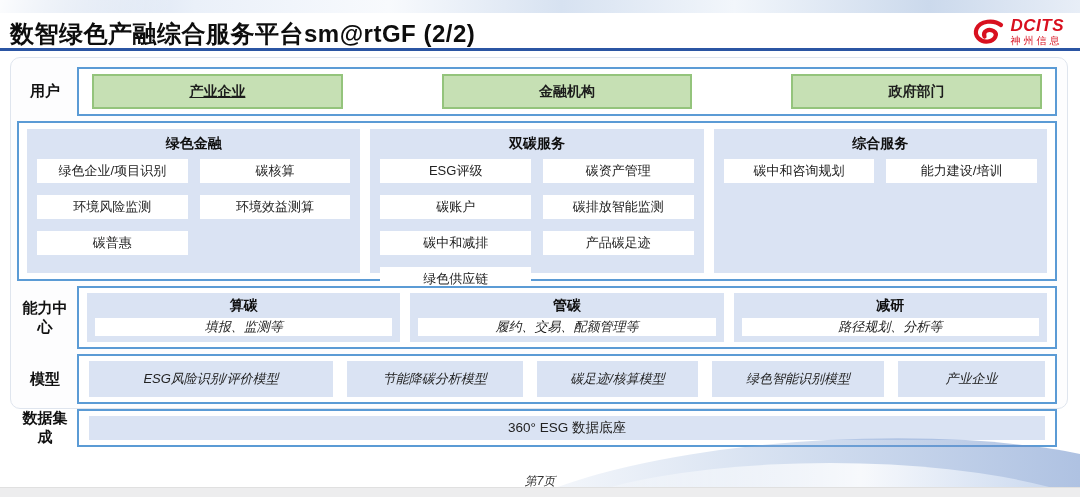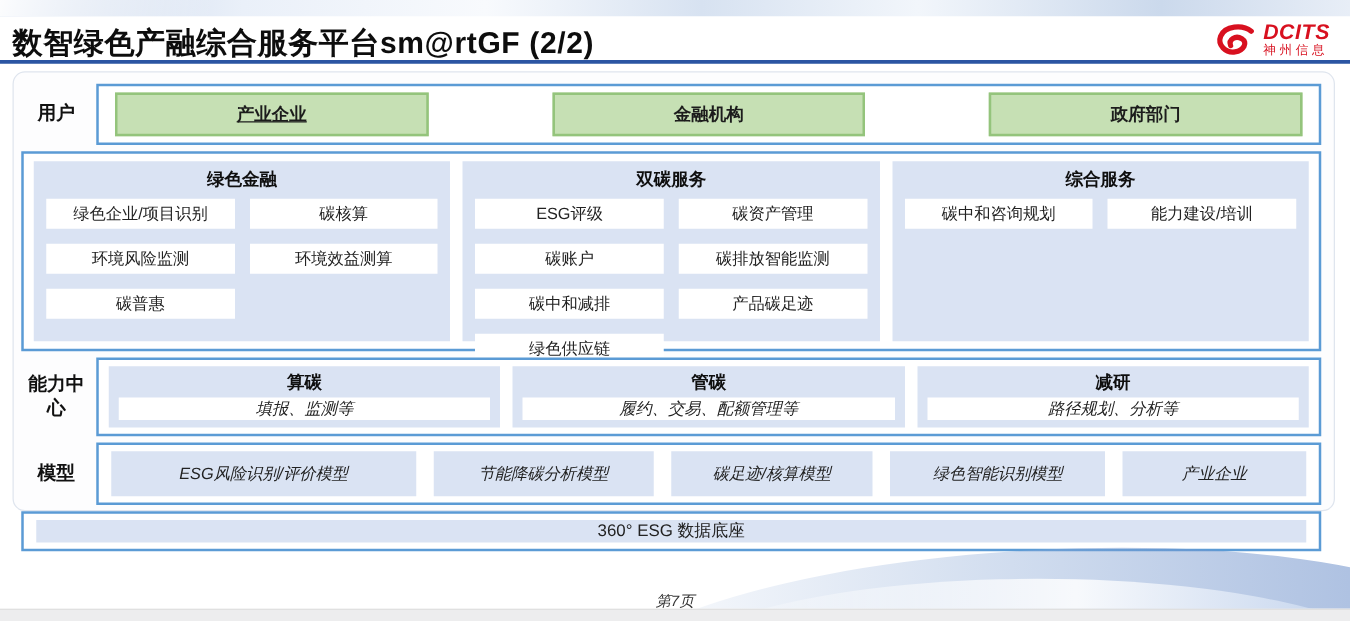--- a/index.html
+++ b/index.html
@@ -179,20 +179,21 @@
       <div class="section models-section" id="model-boxes">
           <div class="model-box">ESG风险识别/评价模型</div>
           <div class="model-box">节能降碳分析模型</div>
           <div class="model-box">碳足迹/核算模型</div>
           <div class="model-box">绿色智能识别模型</div>
           <div class="model-box">产业企业</div>
         </div>
     </div>
 
     <div class="row row-data">
+      <div class="row-label">数据集成</div>
       <div class="section data-section" id="data-boxes">
           <div class="data-box">360° ESG 数据底座</div>
         </div>
     </div>
 
   </div>
 
   <div class="footer-page">第7页</div>
   <div class="swoosh"></div>
   <div class="bottom-bar"></div>

